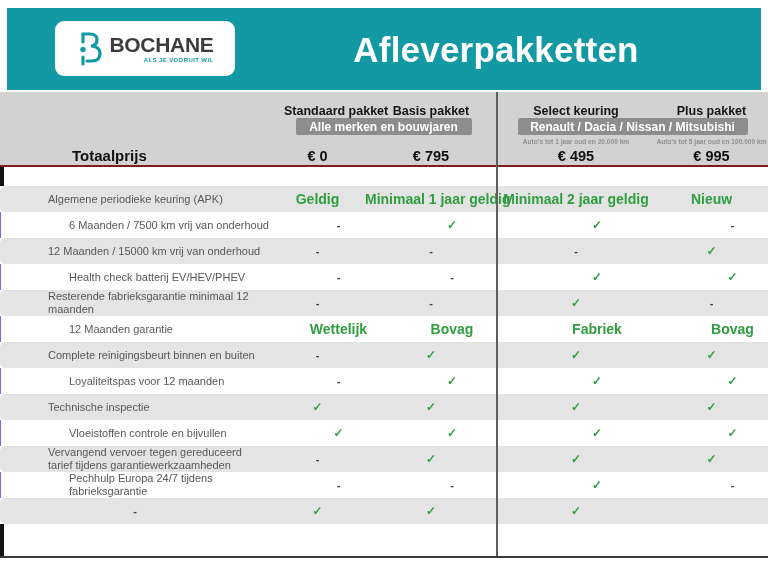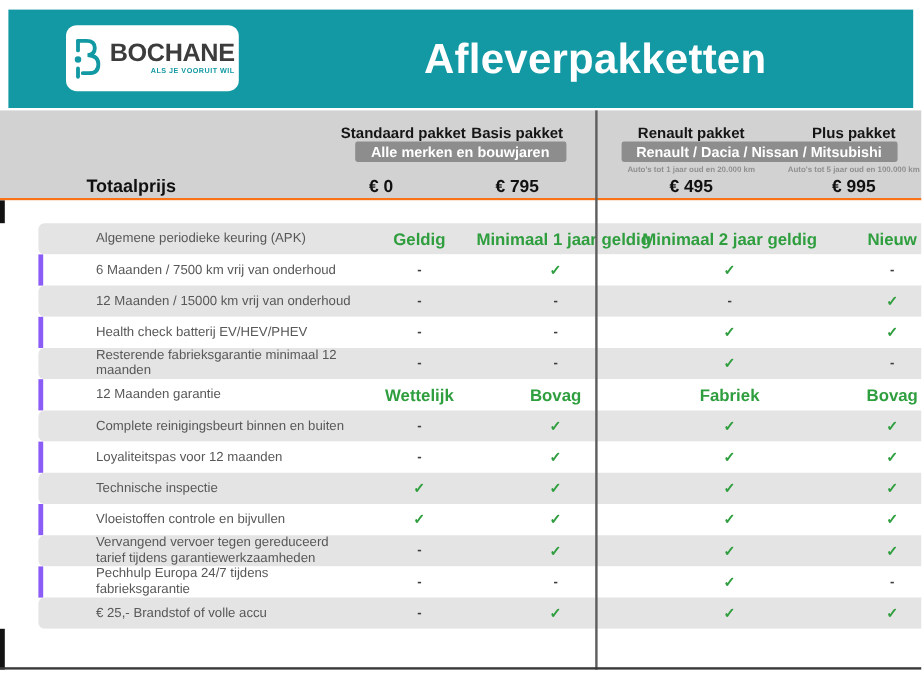--- a/index.html
+++ b/index.html
@@ -8,52 +8,52 @@
     --band:#d2d2d2;
     --chip:#8d8d8d;
     --rowgray:#e4e4e4;
   }
   *{box-sizing:border-box;margin:0;padding:0;}
   html,body{width:768px;height:576px;background:#fff;font-family:"Liberation Sans",sans-serif;}
   .page{position:relative;width:768px;height:576px;overflow:hidden;background:#fff;}
 
   
   .topbar{position:absolute;left:7px;top:8px;width:754px;height:82px;background:var(--teal);}
-  .logo-card{position:absolute;left:48px;top:13px;width:144px;height:55px;background:#fff;border-radius:9px;
+  .logo-card{position:absolute;left:48px;top:13px;width:180px;height:55px;background:#fff;border-radius:9px;
              display:flex;align-items:center;justify-content:center;gap:7px;}
   .logo-texts{display:flex;flex-direction:column;}
   .logo-name{font-size:21px;font-weight:bold;color:#3c3c3c;letter-spacing:-0.3px;line-height:1;}
   .logo-tagline{font-size:6px;font-weight:bold;color:var(--teal);text-align:right;letter-spacing:0.4px;margin-top:2px;}
   .page-title{position:absolute;left:240px;right:16px;top:22px;text-align:center;color:#fff;
               font-size:35px;font-weight:bold;letter-spacing:0.2px;}
 
   
   .table{position:absolute;left:0;top:92px;width:768px;height:466px;display:flex;flex-direction:column;}
   .v-divider{position:absolute;left:496px;top:0;width:2px;height:100%;background:#5e5e5e;z-index:6;}
   .bottom-line{position:absolute;left:0;bottom:0;width:100%;height:2px;background:#3a3a3a;z-index:7;}
 
-  .head-band{height:75px;background:var(--band);border-bottom:2px solid #f97316;display:grid;
+  .head-band{height:75px;background:var(--band);border-bottom:2px solid #7f1d1d;display:grid;
              grid-template-columns:270px 95px 132px 158px 113px;grid-template-rows:26px 17px 11px 19px;}
   .pkg-title{grid-row:1;align-self:end;text-align:center;font-weight:bold;font-size:12.5px;color:#151515;white-space:nowrap;}
   .pt1{grid-column:2;transform:translateX(14px);} .pt2{grid-column:3;} .pt3{grid-column:4;} .pt4{grid-column:5;}
   .banner-wrap{grid-row:2;display:flex;justify-content:center;align-items:center;}
   .bw-left{grid-column:2/4;} .bw-right{grid-column:4/6;}
   .banner{background:var(--chip);color:#fff;font-weight:bold;font-size:12px;text-align:center;
           padding:1.5px 0;border-radius:2px;width:176px;}
   .banner.wide{width:230px;}
   .note{grid-row:3;text-align:center;font-size:6.6px;font-weight:bold;color:#8f8f8f;padding-top:3px;white-space:nowrap;}
   .nt1{grid-column:4;} .nt2{grid-column:5;}
   .total-label{grid-row:4;grid-column:1;align-self:center;padding-left:72px;font-weight:bold;font-size:15px;color:#101010;}
   .price{grid-row:4;align-self:center;text-align:center;font-weight:bold;font-size:14.5px;color:#101010;}
   .pr1{grid-column:2;} .pr2{grid-column:3;} .pr3{grid-column:4;} .pr4{grid-column:5;}
 
   .gap-row{height:19px;background:#fff;border-left:4px solid #121212;}
-  .row{display:grid;grid-template-columns:270px 95px 132px 158px 113px;min-height:26px;align-items:center;margin-left:32px;}
+  .row{display:grid;grid-template-columns:270px 95px 132px 158px 113px;min-height:26px;align-items:center;}
   .row.gray{background:var(--rowgray);border-radius:5px 0 0 5px;}
-  .row.white{background:#fff;border-left:4px solid #8b5cf6;grid-template-columns:266px 95px 132px 158px 113px;}
+  .row.white{background:#fff;border-left:1px solid #8b5cf6;grid-template-columns:266px 95px 132px 158px 113px;padding-left:24px;}
   .cell.label{padding-left:48px;padding-right:6px;font-size:11px;color:#585858;line-height:1.15;}
   .row.white .cell.label{padding-left:44px;}
   .cell.val{text-align:center;}
   .val.check{color:var(--green);font-weight:bold;font-size:12px;}
   .val.dash{color:#3d3d3d;font-weight:bold;font-size:11px;}
   .val.word{color:var(--green);font-weight:bold;font-size:14px;white-space:nowrap;}
   .end-row{flex:1;background:#fff;border-left:4px solid #121212;}
 </style>
 </head>
 <body>
@@ -74,21 +74,21 @@
       </div>
     </div>
     <div class="page-title">Afleverpakketten</div>
   </div>
 
   <div class="table">
 
     <div class="head-band">
       <div class="pkg-title pt1">Standaard pakket</div>
       <div class="pkg-title pt2">Basis pakket</div>
-      <div class="pkg-title pt3">Renault pakket</div>
+      <div class="pkg-title pt3">Select keuring</div>
       <div class="pkg-title pt4">Plus pakket</div>
 
       <div class="banner-wrap bw-right">
         <span class="banner wide">Renault / Dacia / Nissan / Mitsubishi</span>
       </div>
       <div class="banner-wrap bw-left">
         <span class="banner">Alle merken en bouwjaren</span>
       </div>
 
       <div class="note nt1">Auto's tot 1 jaar oud en 20.000 km</div>
@@ -182,21 +182,20 @@
     <div class="cell val check">✓</div>
   </div>
         <div class="row white">
     <div class="cell label">Pechhulp Europa 24/7 tijdens fabrieksgarantie</div>
     <div class="cell val dash">-</div>
     <div class="cell val dash">-</div>
     <div class="cell val check">✓</div>
     <div class="cell val dash">-</div>
   </div>
         <div class="row gray">
-    <div class="cell label">€ 25,- Brandstof of  volle accu</div>
     <div class="cell val dash">-</div>
     <div class="cell val check">✓</div>
     <div class="cell val check">✓</div>
     <div class="cell val check">✓</div>
   </div>
       </div>
 
     <div class="end-row"></div>
 
     <div class="v-divider"></div>

